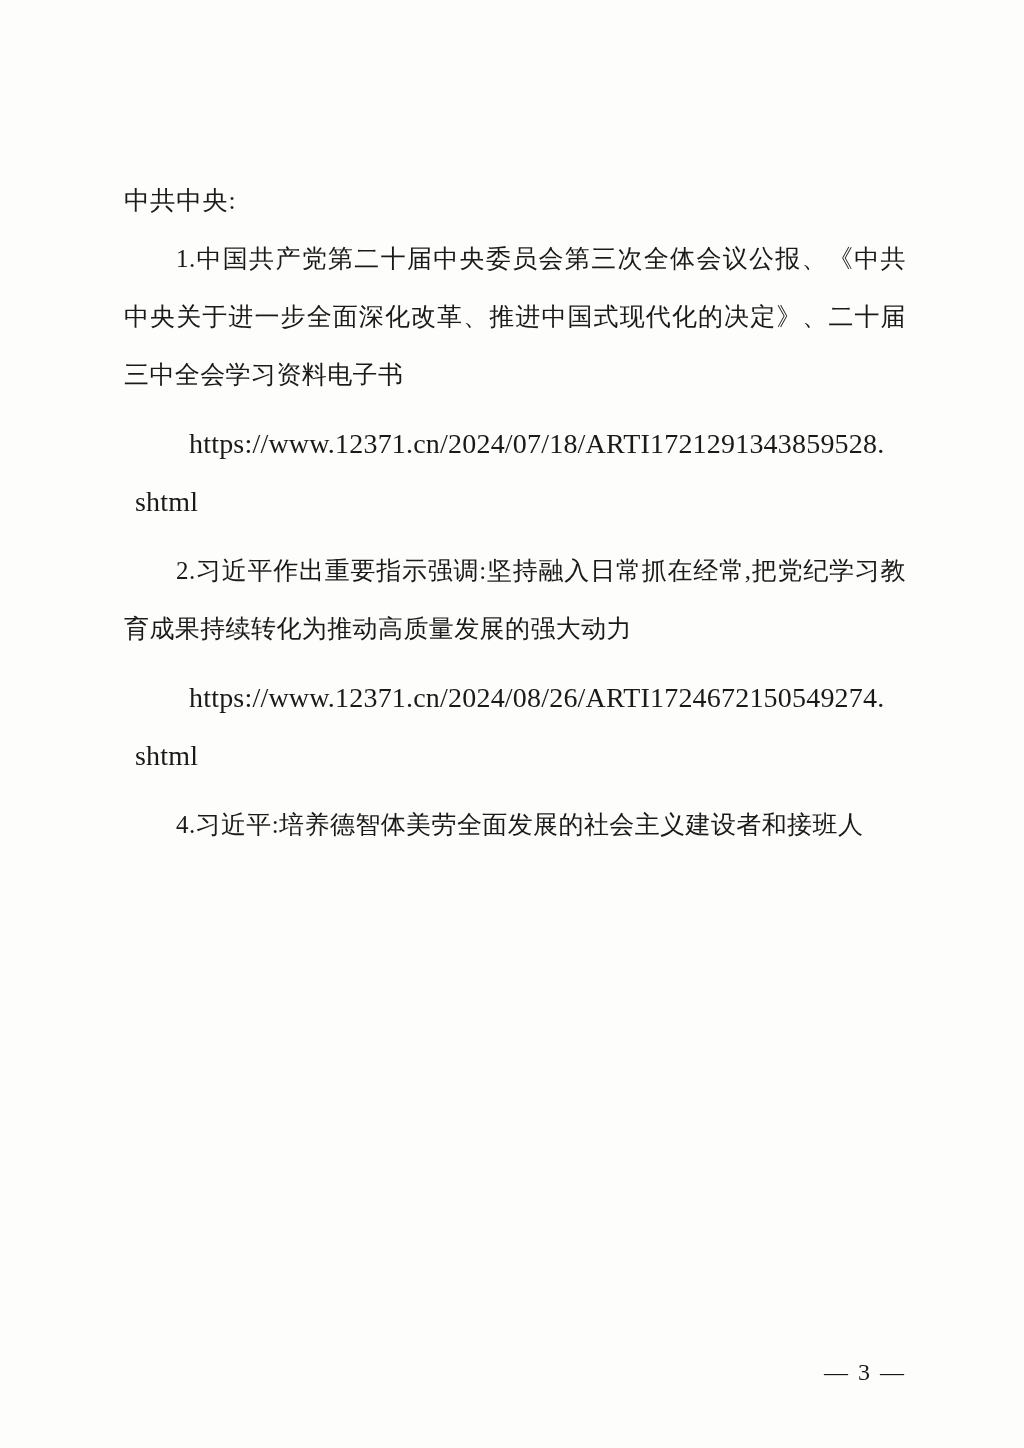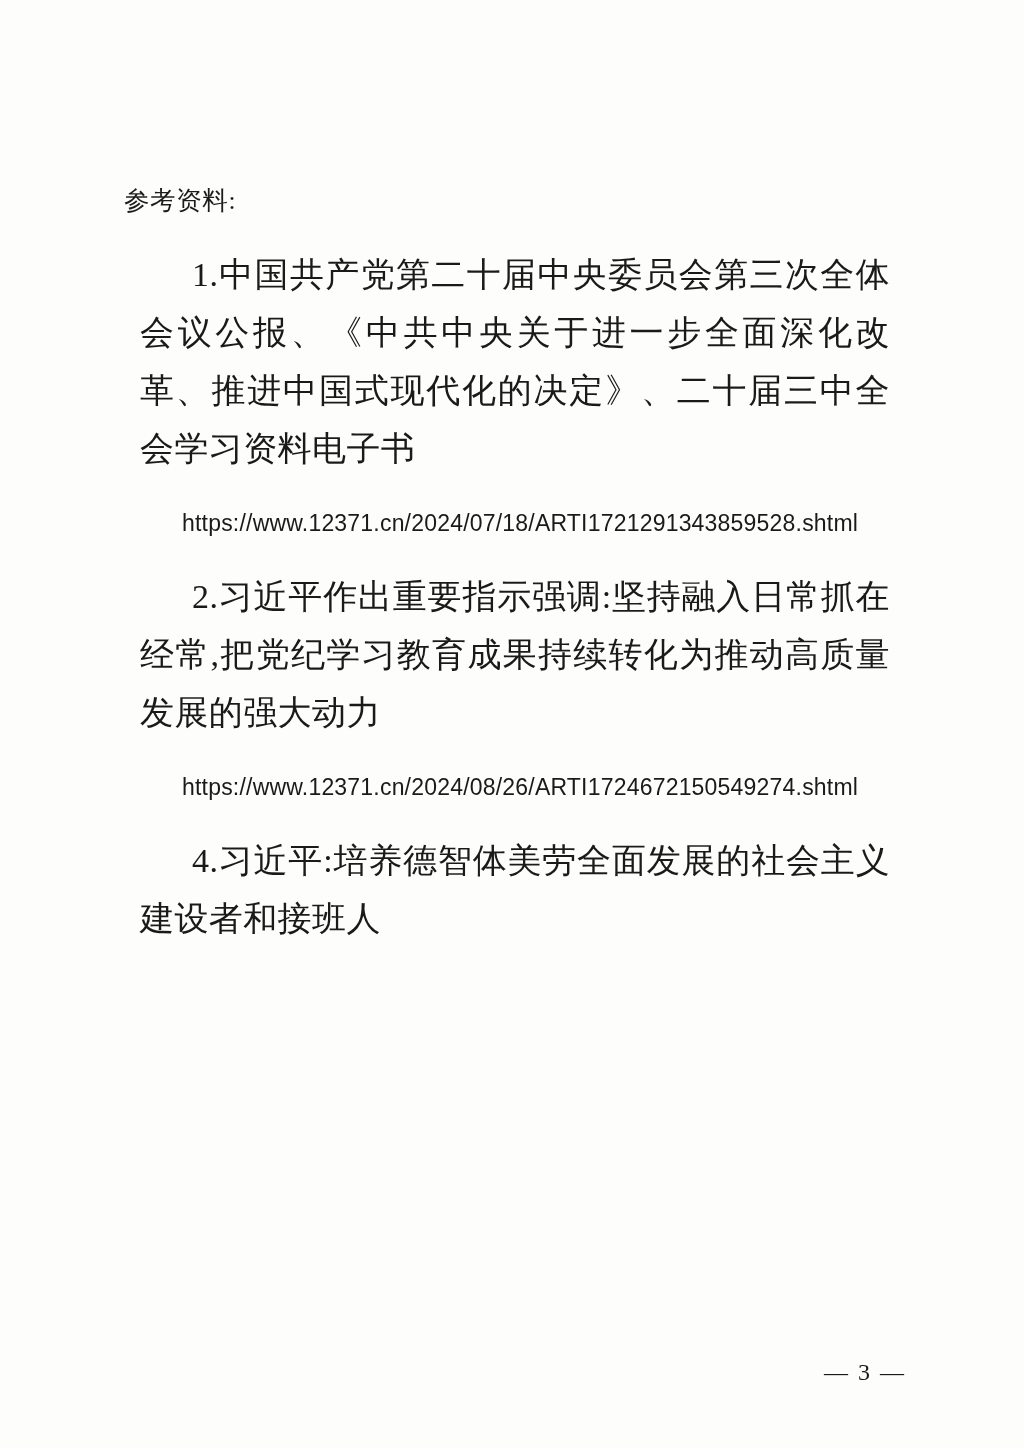--- a/index.html
+++ b/index.html
@@ -17,44 +17,44 @@
     box-sizing: border-box;
     overflow: hidden;
   }
   .content {
     position: absolute;
     left: 124px;
     top: 172px;
     width: 782px;
   }
   .para {
-    font-size: 34px;
+    font-size: 25px;
     line-height: 58px;
     letter-spacing: 0.4px;
     text-align: justify;
     text-justify: inter-character;
-    margin: 16px;
+    margin: 0;
     color: #1a1a1a;
   }
   .heading {
     font-size: 25.5px;
     line-height: 58px;
     margin: 0;
     font-weight: normal;
     letter-spacing: 0.6px;
   }
   .indent {
     text-indent: 52px;
   }
   .url {
-    font-family: Liberation Sans, sans-serif;
-    font-size: 23px;
+    font-family: Liberation Serif, serif;
+    font-size: 28px;
     line-height: 58px;
     letter-spacing: 0.2px;
-    margin: 4px;
+    margin: 11px;
     word-break: break-all;
     text-indent: 54px;
     color: #1a1a1a;
   }
   .footer {
     position: absolute;
     left: 0;
     right: 118px;
     bottom: 62px;
     text-align: right;
@@ -63,21 +63,21 @@
     color: #1a1a1a;
     letter-spacing: 2px;
   }
 </style>
 </head>
 <body>
 
 <div class="page">
   <div class="content">
 
-    <p class="heading">参考资料:</p>
+    <p class="heading">中共中央:</p>
 
     <p class="para indent">1.中国共产党第二十届中央委员会第三次全体会议公报、《中共中央关于进一步全面深化改革、推进中国式现代化的决定》、二十届三中全会学习资料电子书</p>
 
     <p class="url">https://www.12371.cn/2024/07/18/ARTI1721291343859528.shtml</p>
 
 
 
     <p class="para indent">2.习近平作出重要指示强调:坚持融入日常抓在经常,把党纪学习教育成果持续转化为推动高质量发展的强大动力</p>
 
 

